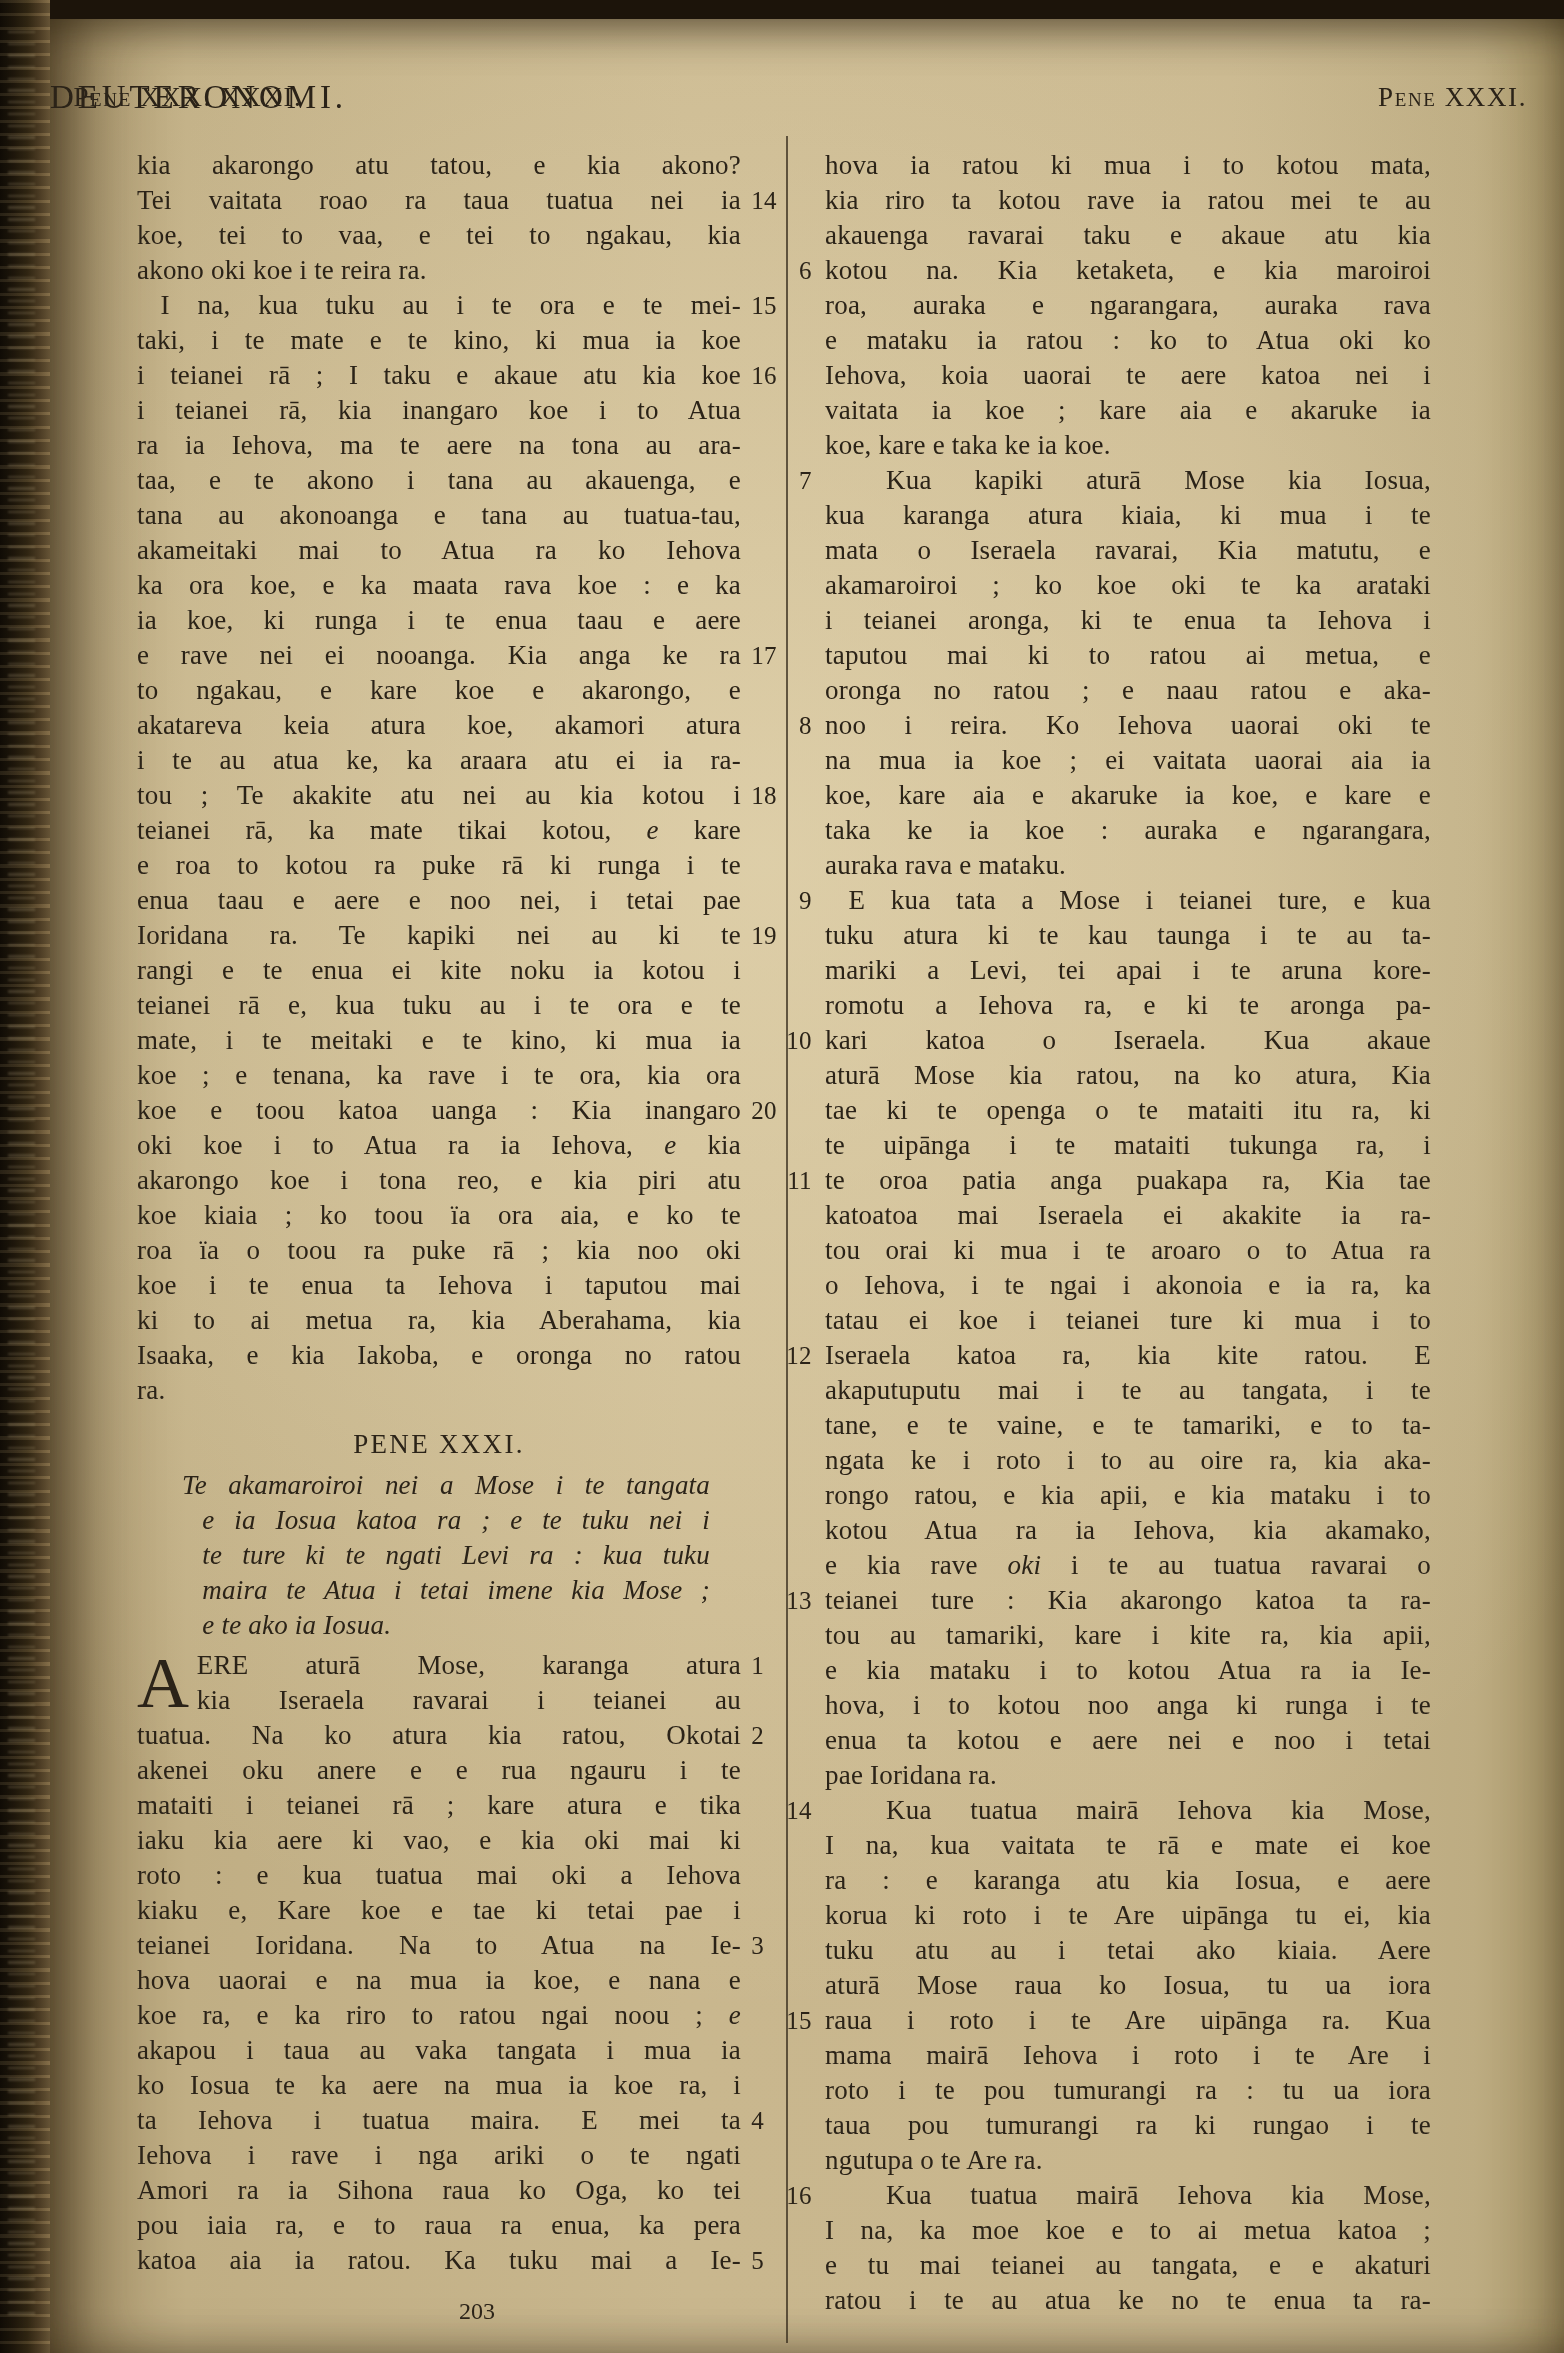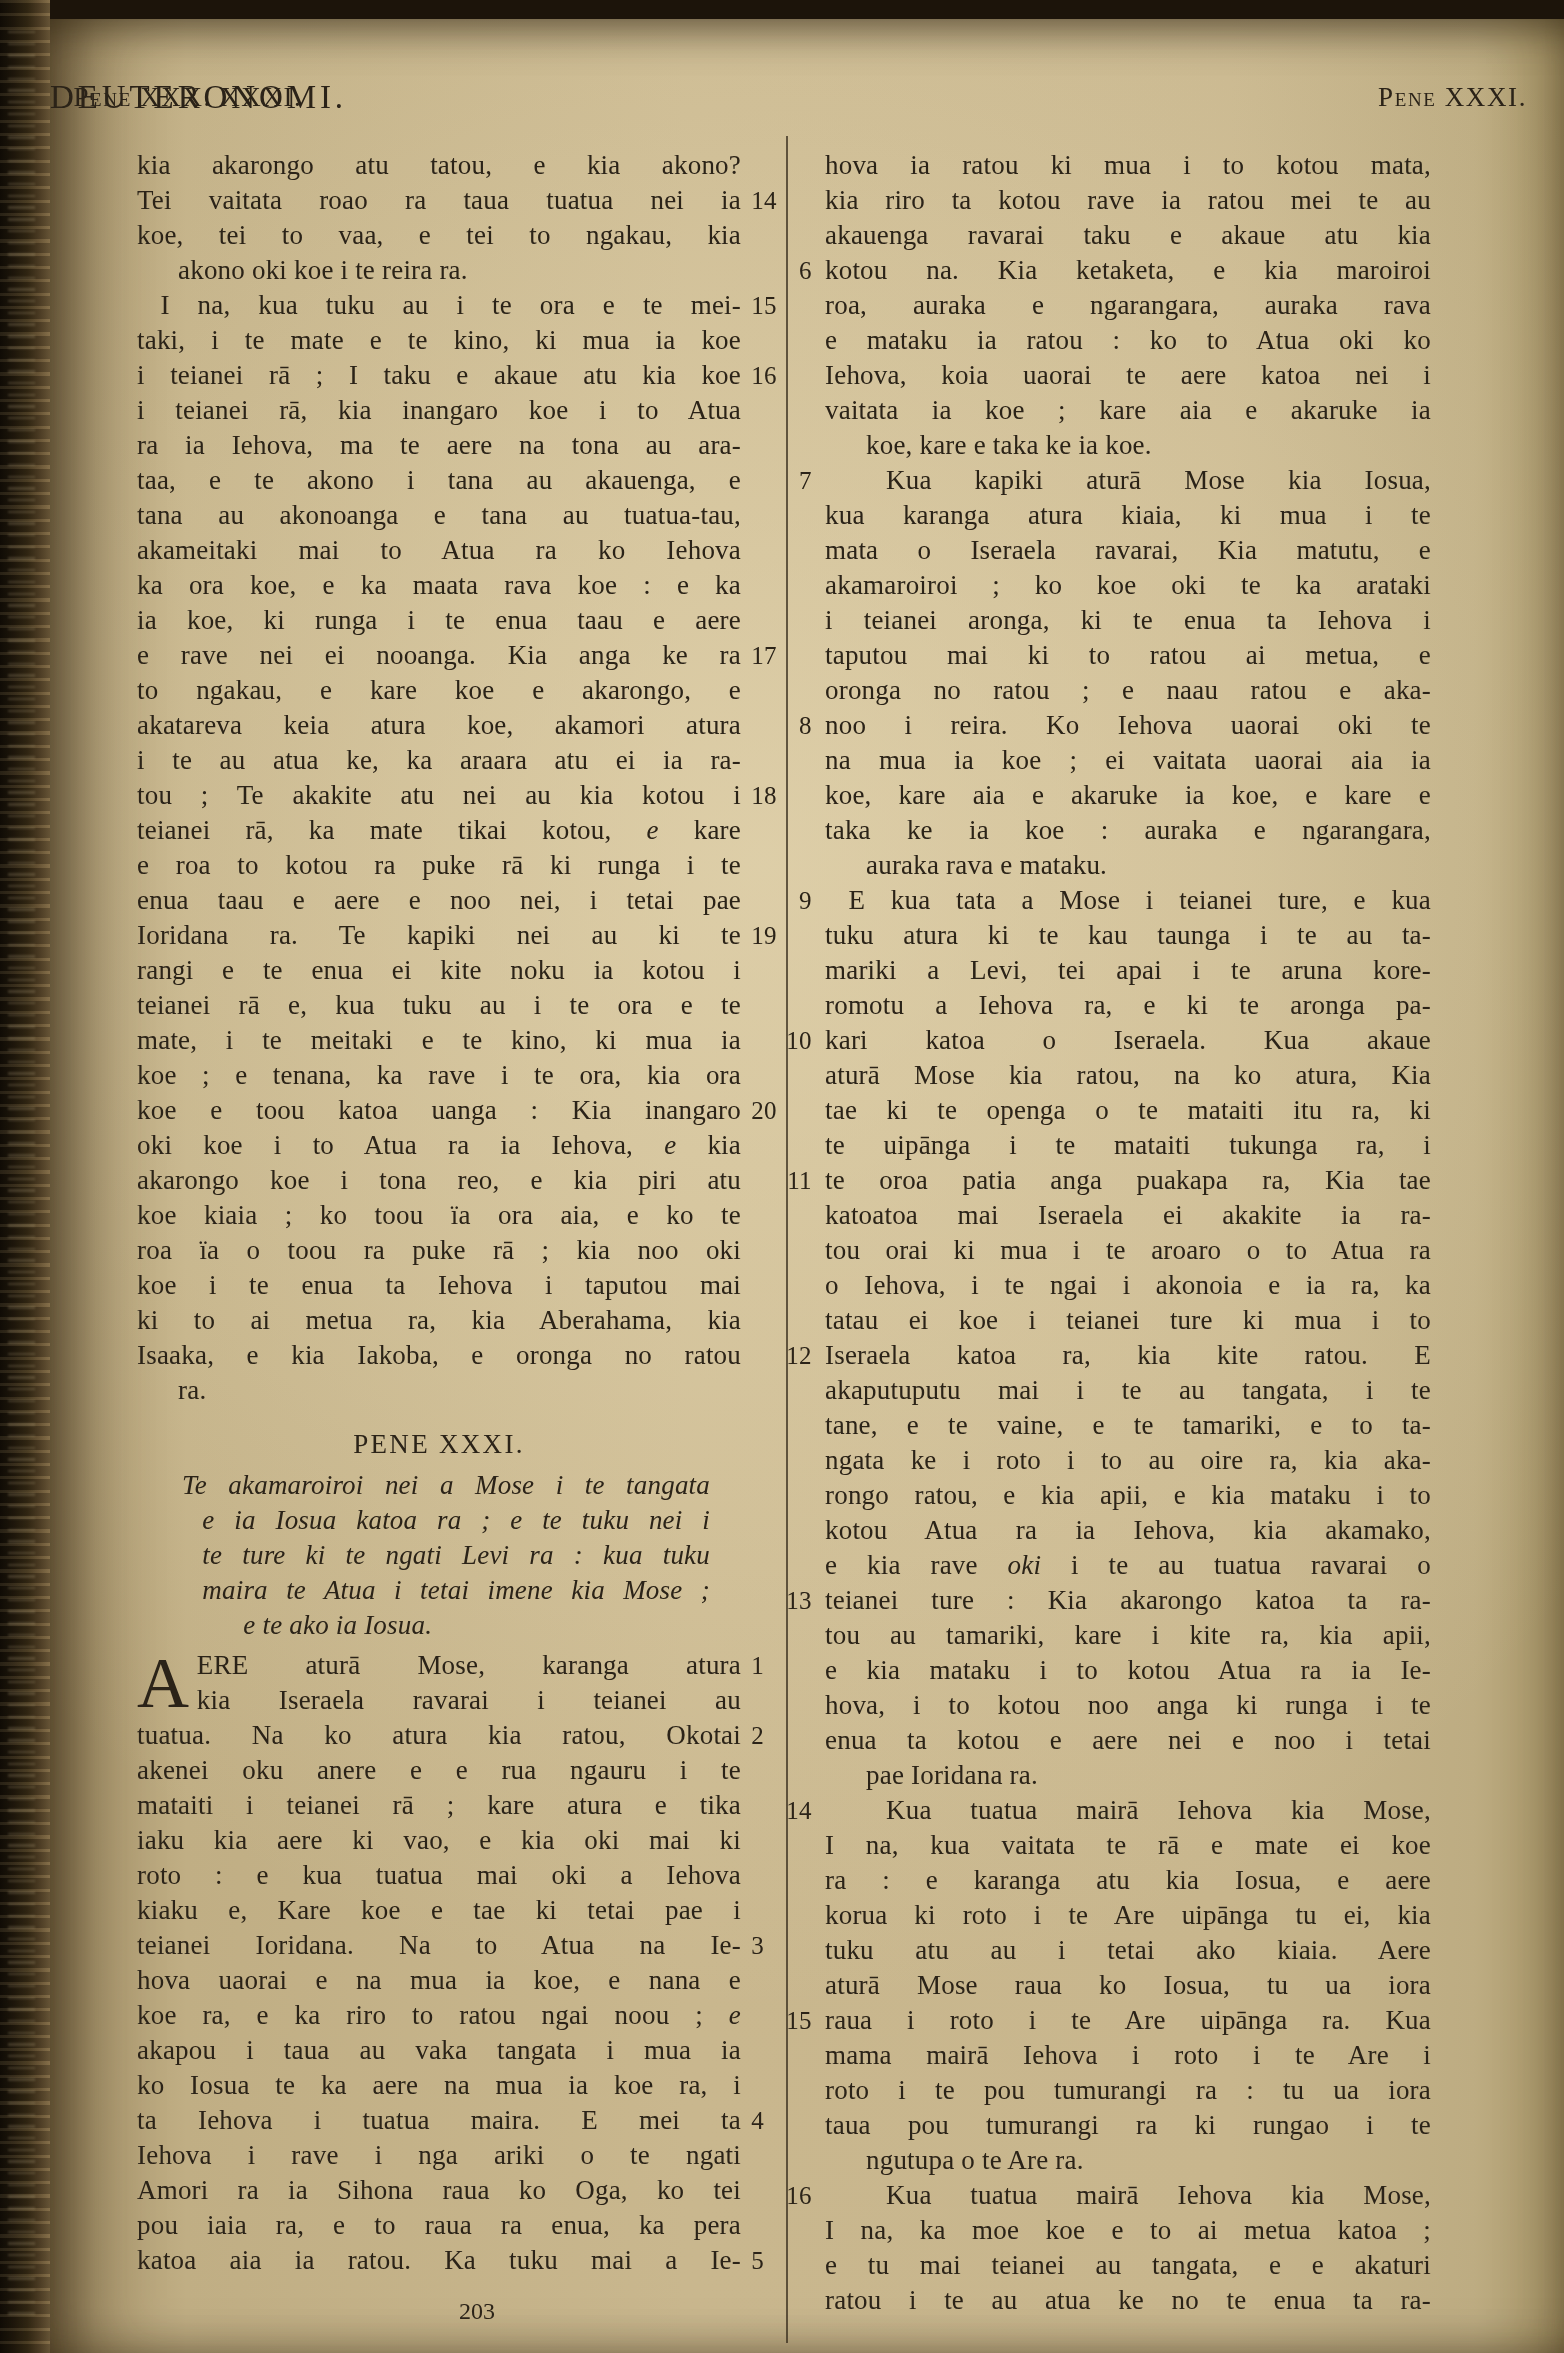--- a/index.html
+++ b/index.html
@@ -53,21 +53,21 @@
   }
   
   .col{position:absolute;top:129px;font-size:27px;}
   .col-left{left:87px;width:604px;}
   .col-right{left:775px;width:606px;}
   .line{
     position:relative;height:35px;line-height:35px;
     text-align:justify;text-align-last:justify;
     letter-spacing:0.2px;
   }
-  .line.s{text-align-last:left;margin-left:41px;}
+  .line.s{text-align-last:left;}
   .line.i{padding-left:23.5px;}
   .line.i2{padding-left:61px;}
   .vnum{position:absolute;top:0;font-size:25px;line-height:35px;}
   .num-right{left:100%;margin-left:10.2px;}
   .num-left{right:100%;margin-right:13.3px;}
   .chap-heading{
     margin:19px 0 6.3px;height:35px;line-height:35px;text-align:center;
     font-size:27px;letter-spacing:2.3px;
   }
   .summary{margin:6.3px 31px 4.7px 45px;font-style:italic;}

